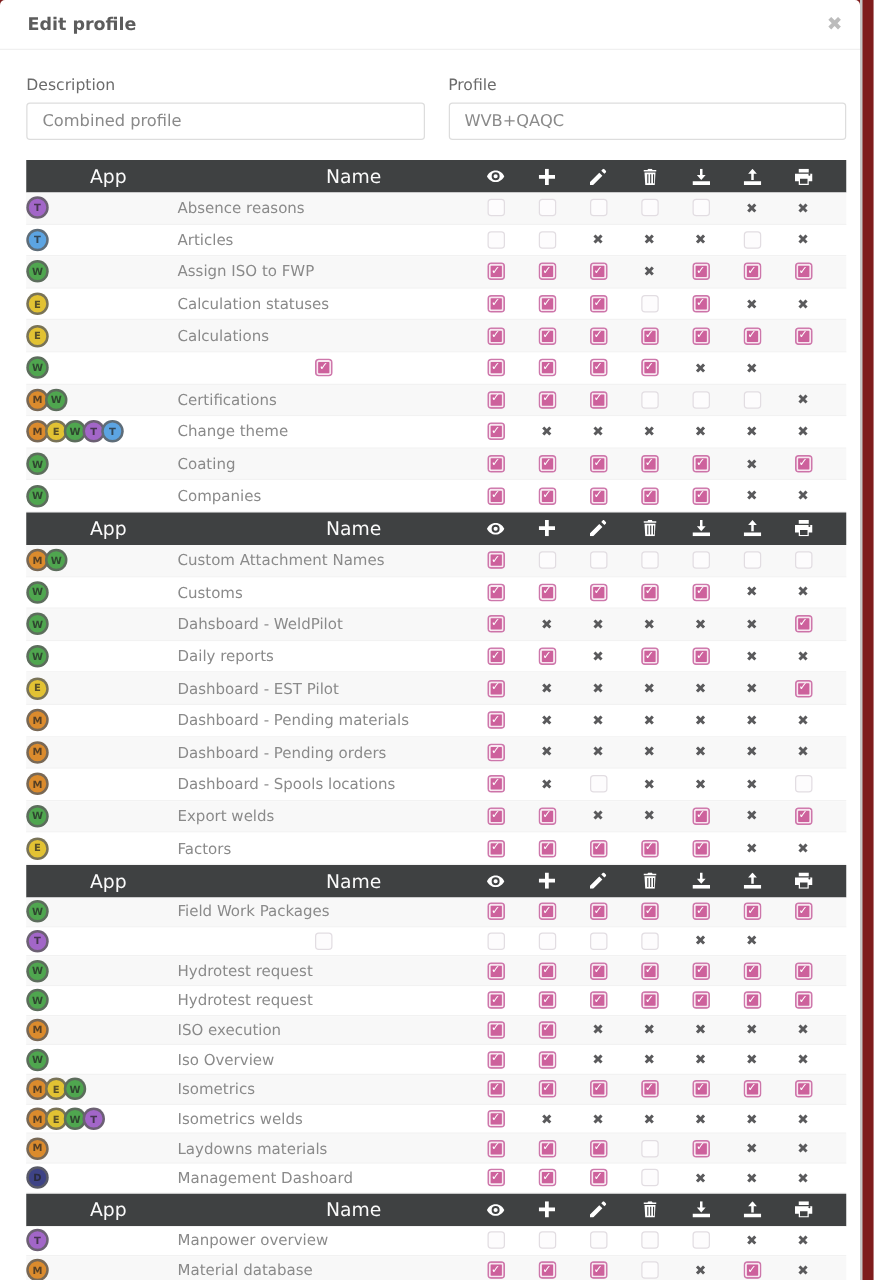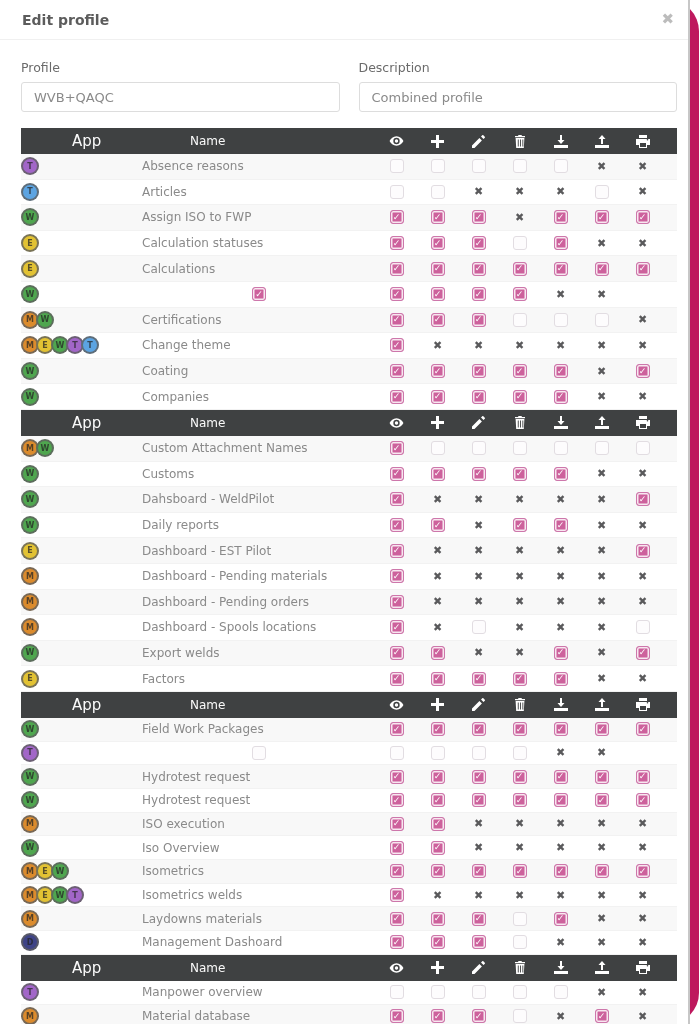--- a/index.html
+++ b/index.html
@@ -1,18 +1,18 @@
 <!DOCTYPE html>
 <html><head>
 <meta charset="utf-8">
 <style>
   * { margin:0; padding:0; box-sizing:border-box; }
   html,body { width:699px; height:1024px; overflow:hidden; background:#fff;
     font-family:"DejaVu Sans","Liberation Sans",sans-serif; }
-  .page { position:relative; width:699px; height:1024px; background:#be185d;border-radius:31px; }
+  .page { position:relative; width:699px; height:1024px; background:#7f1d1d; }
   .scroll-line { position:absolute; left:688px; top:0; width:2px; height:1024px;
     background:#c7c7c7; }
   .modal { position:absolute; left:0; top:0; width:688px; min-height:1024px;
     background:#fff; border-radius:4px 4px 0 0; }
   .modal-header { height:40px; display:flex; align-items:center;
     justify-content:space-between; padding:0 14px 0 22px;
     border-bottom:1px solid #f0f0f0; }
   .modal-title { font-size:14px; font-weight:600; color:#5c5c5c; }
   .close-btn { color:#bcbcbc; font-size:15px; font-weight:700; cursor:pointer;
     line-height:1; }
@@ -22,21 +22,21 @@
   .field input { display:block; width:100%; height:30px; margin-top:6px;
     border:1px solid #ddd; border-radius:3px; padding:0 12px; font-size:13px;
     color:#8a8a8a; outline:none; background:#fff;
     font-family:"DejaVu Sans","Liberation Sans",sans-serif; }
   .table { margin:16px 11px 0 21px; width:656px; }
   .thead, .row { display:grid;
     grid-template-columns:121px 1fr 41px 41px 41px 41px 41px 41px 41px;
     padding-right:14px; align-items:center; }
   .thead { background:#3f4142; color:#fafafa; height:26px;padding-left:48px; }
   .thead .hcell-app { padding-left:3px; font-size:15px; font-weight:400; }
-  .thead .hcell-name { font-size:12px; font-weight:400; }
+  .thead .hcell-name { font-size:15px; font-weight:400;text-align:center; }
   .thead .hicon { text-align:center; line-height:0; }
   .thead .hicon svg { vertical-align:middle; }
   .row { border-bottom:1px solid #f2f2f2; background:#fff; }
   .sec0 .row, .sec1 .row { height:25.6px; }
   .sec2 .row { height:23.7px; }
   .sec3 .row { height:24px; }
   .sec0 .row:nth-child(even), .sec1 .row:nth-child(even),
   .sec2 .row:nth-child(even) { background:#f8f8f8; }
   .sec3 .row:nth-child(odd) { background:#f8f8f8; }
   .appcell { display:flex; align-items:center; padding-left:0; }
@@ -61,26 +61,26 @@
 <div class="page">
   <div class="modal">
 
     <div class="modal-header">
       <span class="modal-title">Edit profile</span>
       <span class="close-btn">✖</span>
     </div>
 
     <div class="form-row">
       <div class="field">
+        <label>Description</label>
+        <input type="text" value="Combined profile" style="">
+      </div>
+      <div class="field">
         <label>Profile</label>
         <input type="text" value="WVB+QAQC" style="">
-      </div>
-      <div class="field">
-        <label>Description</label>
-        <input type="text" value="Combined profile" style="">
       </div>
     </div>
 
     <div class="table" id="perm-table">
         <div class="sec0">
           <div class="thead">
             <div class="hcell-app">App</div>
             <div class="hcell-name">Name</div>
             <div class="hicon"><svg width="15" height="12" viewBox="0 0 16 12">
                 <path fill="#fff" d="M8 1C4.5 1 1.9 3.3.6 6c1.3 2.7 3.9 5 7.4 5s6.1-2.3 7.4-5C14.1 3.3 11.5 1 8 1zm0 8.4A3.4 3.4 0 1 1 8 2.6a3.4 3.4 0 0 1 0 6.8zm0-1.6A1.8 1.8 0 1 0 8 4.2a1.8 1.8 0 0 0 0 3.6z"></path>

